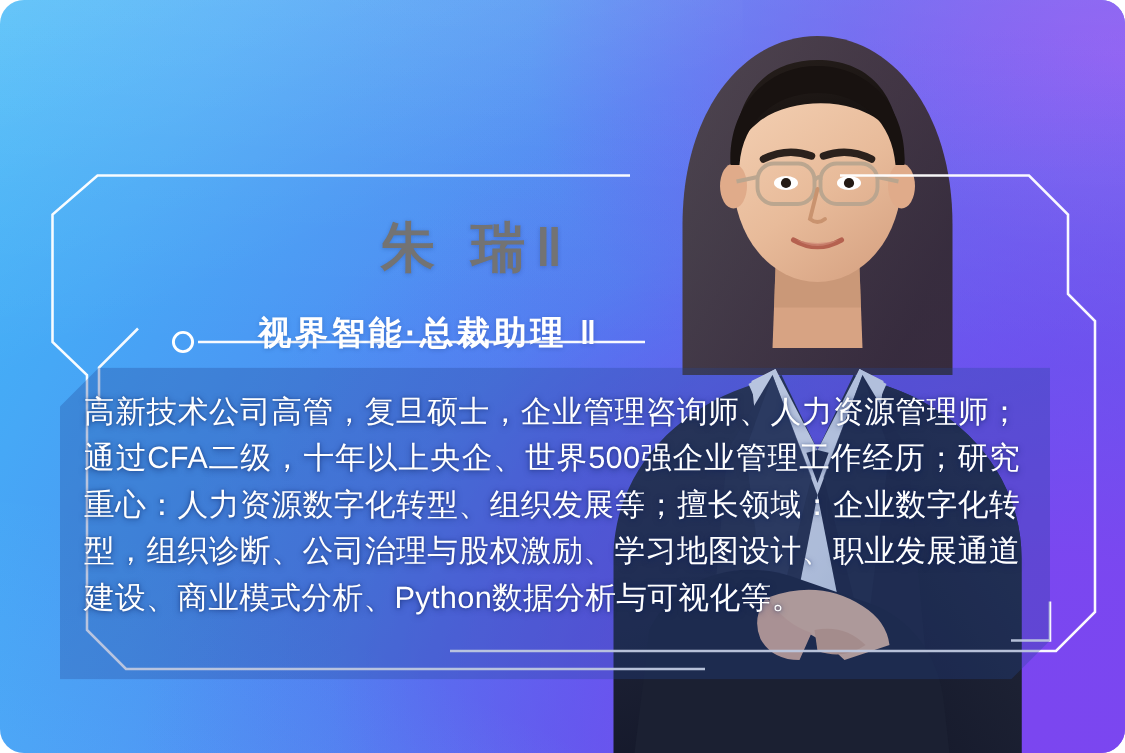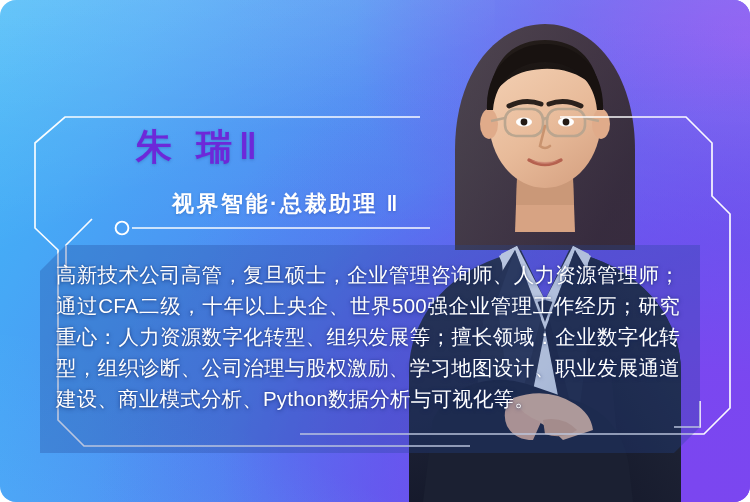--- a/index.html
+++ b/index.html
@@ -82,29 +82,28 @@
   
   .name-block {
     position: absolute;
     left: 0;
     top: 126px;
     width: 400px;
     text-align: right;
     z-index: 6;
   }
   .name {
-    color: #6d28d9;
+    color: #737373;
     font-size: 36px;
     font-weight: bold;
     letter-spacing: 7px;
     line-height: 1.15;
-    margin: 0;
+    margin: 18px;
     text-shadow: 0 1px 3px rgba(20,50,120,0.28);
     white-space: nowrap;
-    text-align: center;
   }
   .subtitle {
     color: #ffffff;
     font-size: 22px;
     font-weight: bold;
     letter-spacing: 2.5px;
     line-height: 1.2;
     margin: 24px 0 0 0;
     text-shadow: 0 1px 3px rgba(20,50,120,0.28);
     white-space: nowrap;

